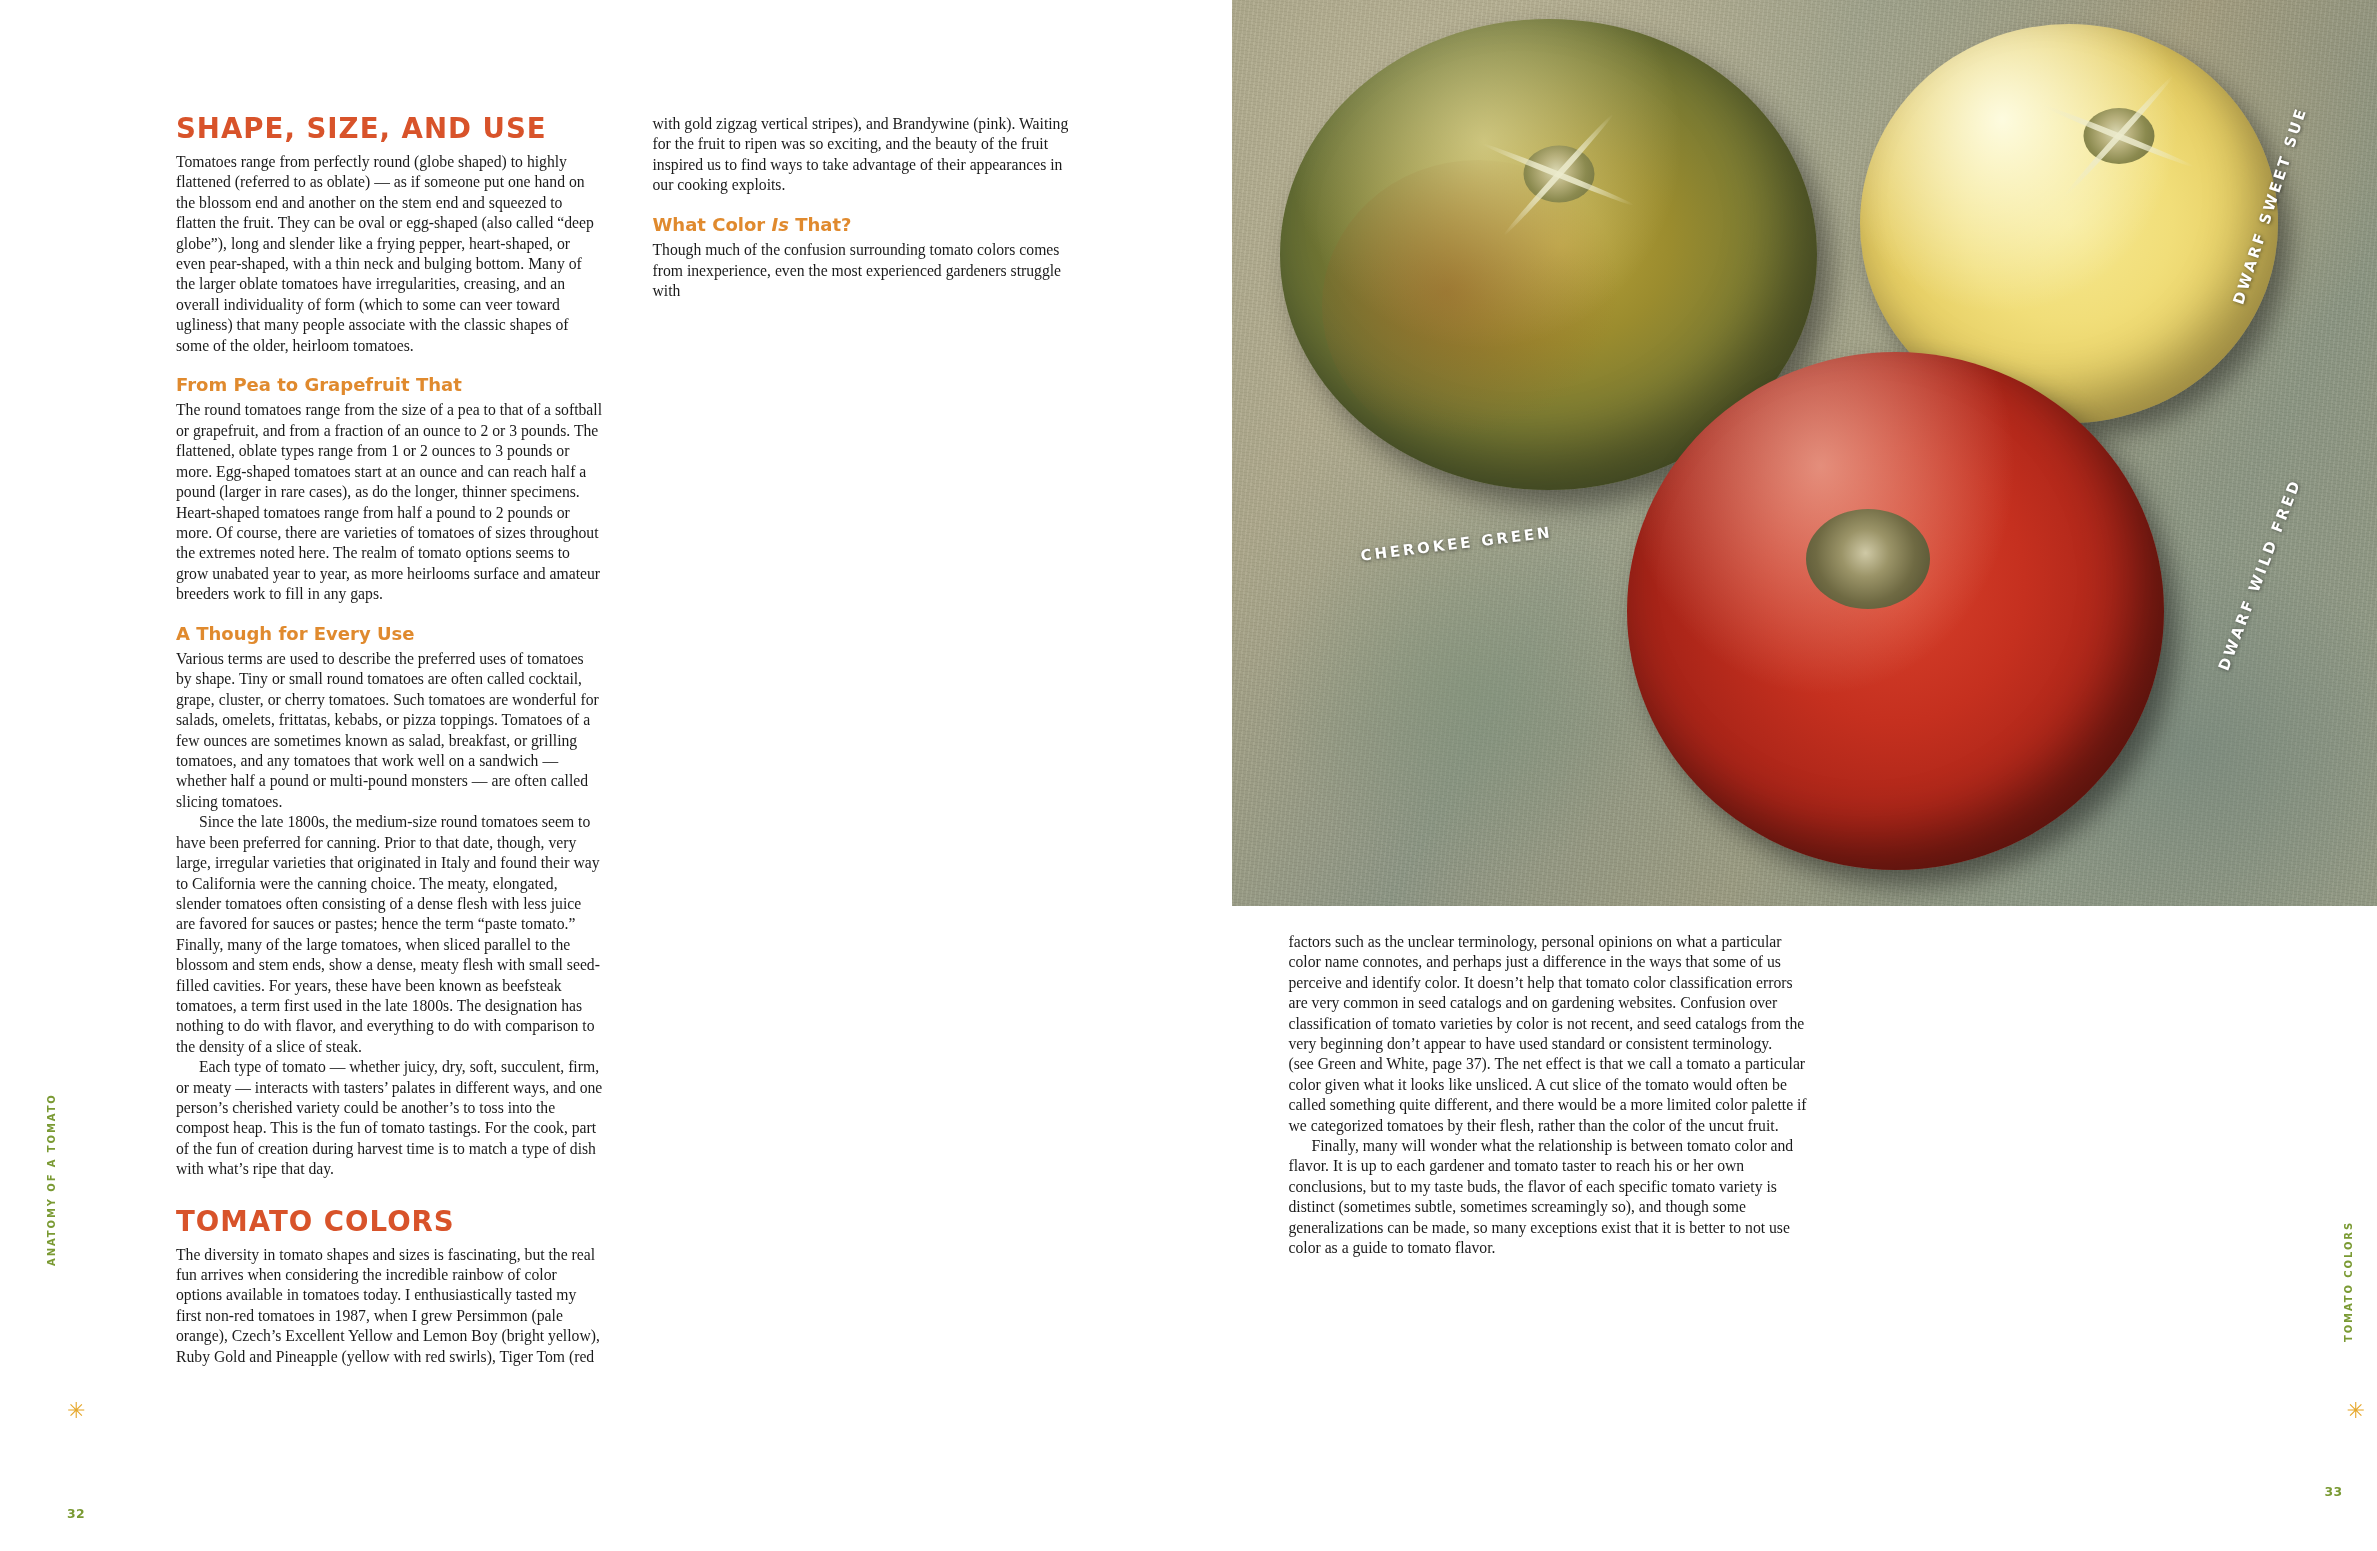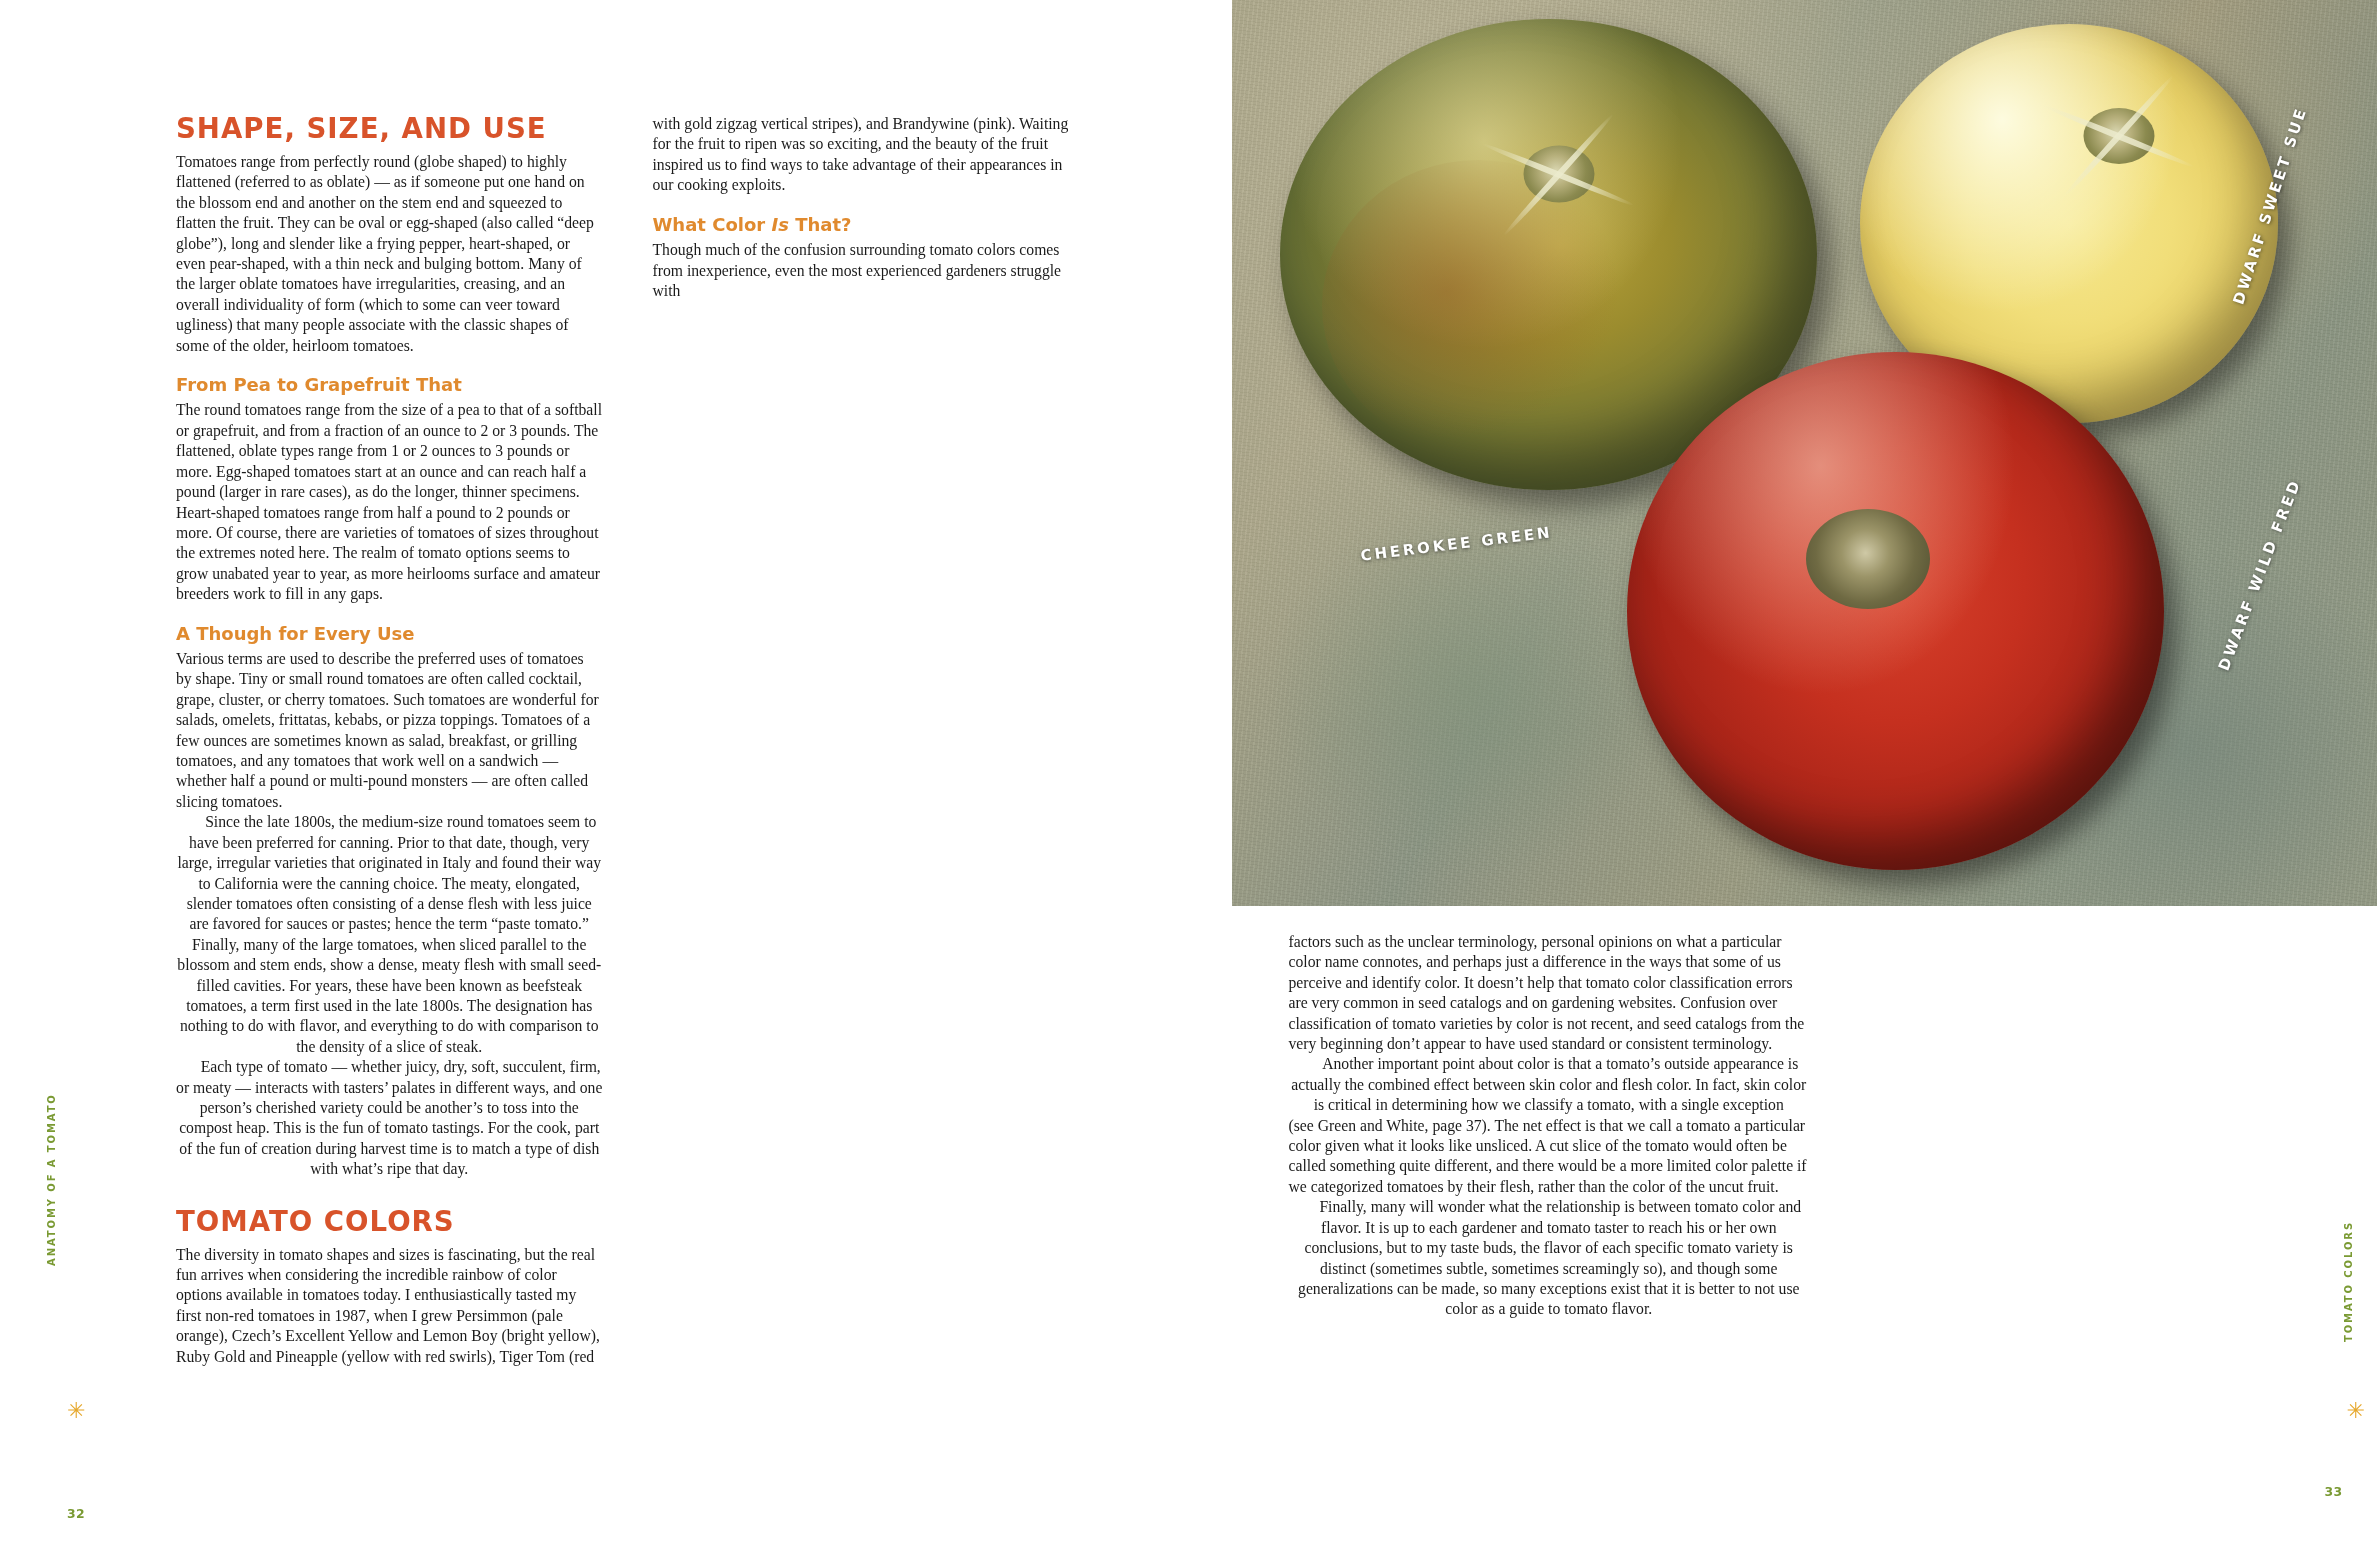--- a/index.html
+++ b/index.html
@@ -82,21 +82,20 @@
     font-family: "Liberation Serif", serif;
     font-size: 15.7px;
     line-height: 20.4px;
     color: #1b1b1b;
     margin: 0;
     text-align: left;
     hyphens: none;
   }
   p.body.indent {
     text-indent: 23px;
-    text-align: center;
   }
   
   .side-label {
     position: absolute;
     font-family: "DejaVu Sans", sans-serif;
     font-size: 10px;
     letter-spacing: 1.9px;
     color: #7a9a33;
     font-weight: bold;
     white-space: nowrap;
@@ -341,21 +340,20 @@
         <div class="stem dry" style="left:45%; top:40%; width:124px; height:100px;"></div>
       </div>
 
       <div class="photo-label cherokee-lbl">CHEROKEE GREEN</div>
       <div class="photo-label sweetsue-lbl">DWARF SWEET SUE</div>
       <div class="photo-label wildfred-lbl">DWARF WILD FRED</div>
     </div>
 
     <div class="right-columns">
       <p class="body">factors such as the unclear terminology, personal opinions on what a particular color name connotes, and perhaps just a difference in the ways that some of us perceive and identify color. It doesn’t help that tomato color classification errors are very common in seed catalogs and on gardening websites. Confusion over classification of tomato varieties by color is not recent, and seed catalogs from the very beginning don’t appear to have used standard or consistent terminology.</p>
-      <p class="body indent">Another important point about color is that a tomato’s outside appearance is actually the combined effect between skin color and flesh color. In fact, skin color is critical in determining how we classify a tomato, with a single exception</p>
       <p class="body">(see Green and White, page 37). The net effect is that we call a tomato a particular color given what it looks like unsliced. A cut slice of the tomato would often be called something quite different, and there would be a more limited color palette if we categorized tomatoes by their flesh, rather than the color of the uncut fruit.</p>
       <p class="body indent">Finally, many will wonder what the relationship is between tomato color and flavor. It is up to each gardener and tomato taster to reach his or her own conclusions, but to my taste buds, the flavor of each specific tomato variety is distinct (sometimes subtle, sometimes screamingly so), and though some generalizations can be made, so many exceptions exist that it is better to not use color as a guide to tomato flavor.</p>
     </div>
 
     <div class="side-label right">TOMATO COLORS</div>
     <div class="starburst right">✳</div>
     <div class="folio right">33</div>
   </div>
 
 </div>

